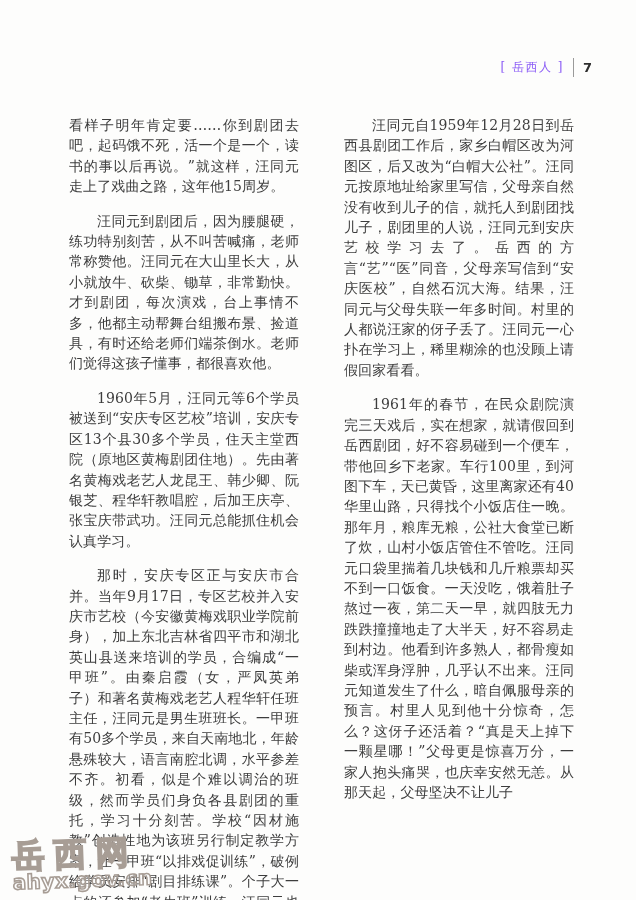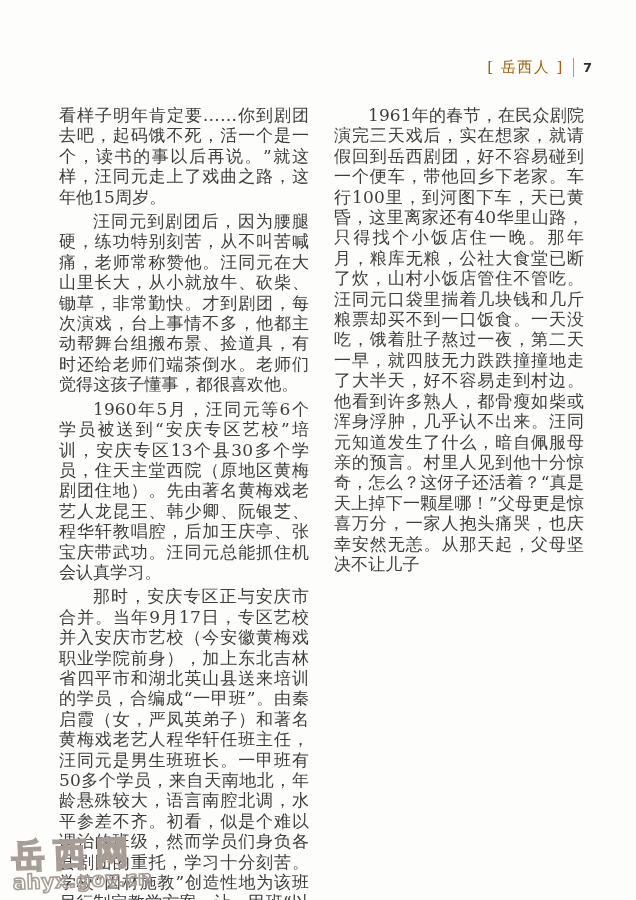--- a/index.html
+++ b/index.html
@@ -11,38 +11,38 @@
   .page{
     position:relative;width:636px;height:900px;background:#fdfdfc;
     color:#3d3d3d;
   }
   
   .running-head{
     position:absolute;top:58px;right:44px;
     display:flex;align-items:center;gap:9px;
   }
   .journal-label{
-    font-size:15px;color:#a16207;letter-spacing:1.5px;
+    font-size:12px;color:#8b5cf6;letter-spacing:1.5px;
   }
   .head-divider{
     width:1px;height:19px;background:#9a9a9a;display:inline-block;
   }
   .page-number{
     font-size:13px;font-weight:bold;color:#2e2e2e;
     font-family:"DejaVu Sans","Liberation Sans",sans-serif;
   }
   
   .columns{
     position:absolute;top:101px;left:55px;
     display:flex;gap:17px;
   }
   .col{width:258px;}
   .para{
-    margin:4px;
-    font-size:17px;
+    margin:14px;
+    font-size:14px;
     line-height:20.4px;
     letter-spacing:0.1px;
     text-align:justify;
     text-justify:inter-ideograph;
     word-break:break-all;
     color:#3d3d3d;
   }
   .para.indent{text-indent:2em;}
   
   .watermark{
@@ -79,20 +79,21 @@
   <main class="columns">
 
     <section class="col">
       <p class="para">看样子明年肯定要……你到剧团去吧，起码饿不死，活一个是一个，读书的事以后再说。”就这样，汪同元走上了戏曲之路，这年他15周岁。</p>
       <p class="para indent">汪同元到剧团后，因为腰腿硬，练功特别刻苦，从不叫苦喊痛，老师常称赞他。汪同元在大山里长大，从小就放牛、砍柴、锄草，非常勤快。才到剧团，每次演戏，台上事情不多，他都主动帮舞台组搬布景、捡道具，有时还给老师们端茶倒水。老师们觉得这孩子懂事，都很喜欢他。</p>
       <p class="para indent">1960年5月，汪同元等6个学员被送到“安庆专区艺校”培训，安庆专区13个县30多个学员，住天主堂西院（原地区黄梅剧团住地）。先由著名黄梅戏老艺人龙昆王、韩少卿、阮银芝、程华轩教唱腔，后加王庆亭、张宝庆带武功。汪同元总能抓住机会认真学习。</p>
       <p class="para indent">那时，安庆专区正与安庆市合并。当年9月17日，专区艺校并入安庆市艺校（今安徽黄梅戏职业学院前身），加上东北吉林省四平市和湖北英山县送来培训的学员，合编成“一甲班”。由秦启霞（女，严凤英弟子）和著名黄梅戏老艺人程华轩任班主任，汪同元是男生班班长。一甲班有50多个学员，来自天南地北，年龄悬殊较大，语言南腔北调，水平参差不齐。初看，似是个难以调治的班级，然而学员们身负各县剧团的重托，学习十分刻苦。学校“因材施教”创造性地为该班另行制定教学方案，让一甲班“以排戏促训练”，破例给学员安排“剧目排练课”。个子大一点的还参加“老生班”训练，汪同元也名列其间。排练课开头，汪同元被分在《小姑贤》剧</p>
     </section>
 
     <section class="col">
+      <p class="para indent">汪同元自1959年12月28日到岳西县剧团工作后，家乡白帽区改为河图区，后又改为“白帽大公社”。汪同元按原地址给家里写信，父母亲自然没有收到儿子的信，就托人到剧团找儿子，剧团里的人说，汪同元到安庆艺校学习去了。岳西的方言“艺”“医”同音，父母亲写信到“安庆医校”，自然石沉大海。结果，汪同元与父母失联一年多时间。村里的人都说汪家的伢子丢了。汪同元一心扑在学习上，稀里糊涂的也没顾上请假回家看看。</p>
       <p class="para indent">1961年的春节，在民众剧院演完三天戏后，实在想家，就请假回到岳西剧团，好不容易碰到一个便车，带他回乡下老家。车行100里，到河图下车，天已黄昏，这里离家还有40华里山路，只得找个小饭店住一晚。那年月，粮库无粮，公社大食堂已断了炊，山村小饭店管住不管吃。汪同元口袋里揣着几块钱和几斤粮票却买不到一口饭食。一天没吃，饿着肚子熬过一夜，第二天一早，就四肢无力跌跌撞撞地走了大半天，好不容易走到村边。他看到许多熟人，都骨瘦如柴或浑身浮肿，几乎认不出来。汪同元知道发生了什么，暗自佩服母亲的预言。村里人见到他十分惊奇，怎么？这伢子还活着？“真是天上掉下一颗星哪！”父母更是惊喜万分，一家人抱头痛哭，也庆幸安然无恙。从那天起，父母坚决不让儿子</p>
     </section>
 
   </main>
 
   <div class="watermark">
     <div class="wm-cn">岳西网</div>
     <div class="wm-url">ahyx.gov.cn</div>
   </div>
 

